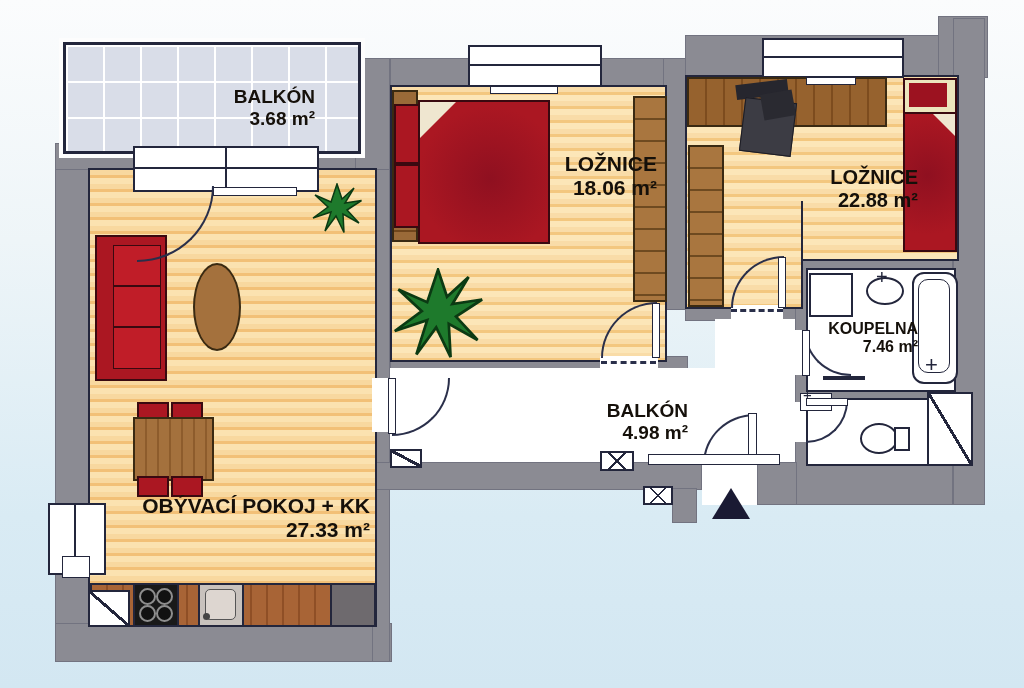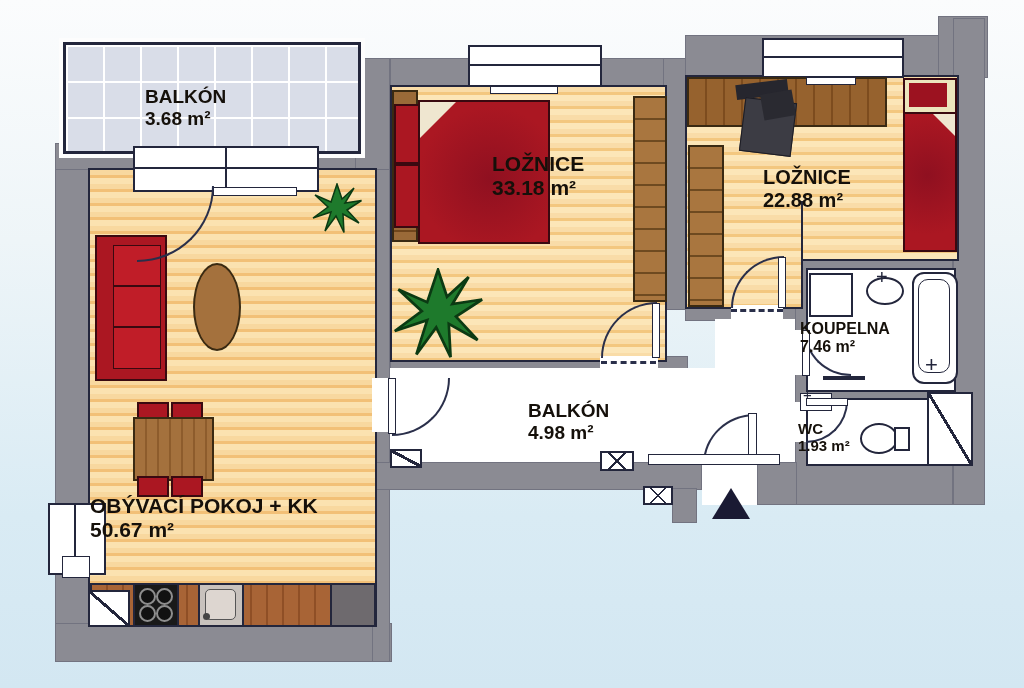--- a/index.html
+++ b/index.html
@@ -40,21 +40,21 @@
     background:repeating-linear-gradient(180deg,#a9763f 0 20px,#6e4a20 20px 22px);}
   .xbox{position:absolute;background:
      linear-gradient(45deg,transparent calc(50% - 1px),#23263c calc(50% - 1px) calc(50% + 1px),transparent calc(50% + 1px)),
      linear-gradient(-45deg,transparent calc(50% - 1px),#23263c calc(50% - 1px) calc(50% + 1px),transparent calc(50% + 1px)),#fff;
      border:2px solid #23263c;}
   .diag{position:absolute;background:
      linear-gradient(to top right,transparent calc(50% - 1.5px),#23263c calc(50% - 1.5px) calc(50% + 1.5px),transparent calc(50% + 1.5px)),#fff;
      border:2px solid #23263c;}
   .tri{position:absolute;width:0;height:0;border-left:19px solid transparent;border-right:19px solid transparent;border-bottom:31px solid #1a1a33;}
   .oval{position:absolute;border-radius:50%;}
-  .lbl{position:absolute;color:#15100a;text-align:left;line-height:1.15;font-weight:700;}
+  .lbl{position:absolute;color:#15100a;text-align:right;line-height:1.15;font-weight:700;}
   .lbl .area{font-weight:700;}
   .burner{position:absolute;width:13px;height:13px;border-radius:50%;background:#111;border:2px solid #8e8e8e;}
   .cross{position:absolute;color:#23263c;font-weight:400;}
 </style>
 </head>
 <body>
 
 <div id="plan">
 
   <div class="w" style="left:55px;top:143px;width:35px;height:519px;"></div>
@@ -201,36 +201,32 @@
   <svg class="abs" style="left:393px;top:268px;" width="90" height="90" viewBox="0 0 100 100">
     <path d="M50 2 L60 32 L84 10 L66 40 L99 35 L70 54 L94 80 L62 62 L64 99 L48 66 L26 96 L38 58 L2 70 L32 48 L6 24 L38 38 Z" fill="#1e7a2c" stroke="#0b3a13" stroke-width="3"></path>
   </svg>
 
   <div class="lbl" style="left:145px;top:86px;width:170px;font-size:19px;">
     <div>BALKÓN</div>
     <div class="area">3.68 m²</div>
   </div>
   <div class="lbl" style="left:492px;top:152px;width:165px;font-size:21px;">
     <div>LOŽNICE</div>
-    <div class="area">33.18 m²</div>
+    <div class="area">18.06 m²</div>
   </div>
   <div class="lbl" style="left:763px;top:166px;width:155px;font-size:20px;">
     <div>LOŽNICE</div>
     <div class="area">22.88 m²</div>
   </div>
   <div class="lbl" style="left:800px;top:320px;width:118px;font-size:16px;">
     <div>KOUPELNA</div>
     <div class="area">7.46 m²</div>
   </div>
-  <div class="lbl" style="left:798px;top:420px;width:112px;font-size:15px;">
-    <div>WC</div>
-    <div class="area">1.93 m²</div>
-  </div>
   <div class="lbl" style="left:528px;top:400px;width:160px;font-size:19px;">
     <div>BALKÓN</div>
     <div class="area">4.98 m²</div>
   </div>
   <div class="lbl" style="left:90px;top:494px;width:280px;font-size:21px;">
     <div>OBÝVACÍ POKOJ + KK</div>
-    <div class="area">50.67 m²</div>
+    <div class="area">27.33 m²</div>
   </div>
 
 </div>
 
 </body></html>

